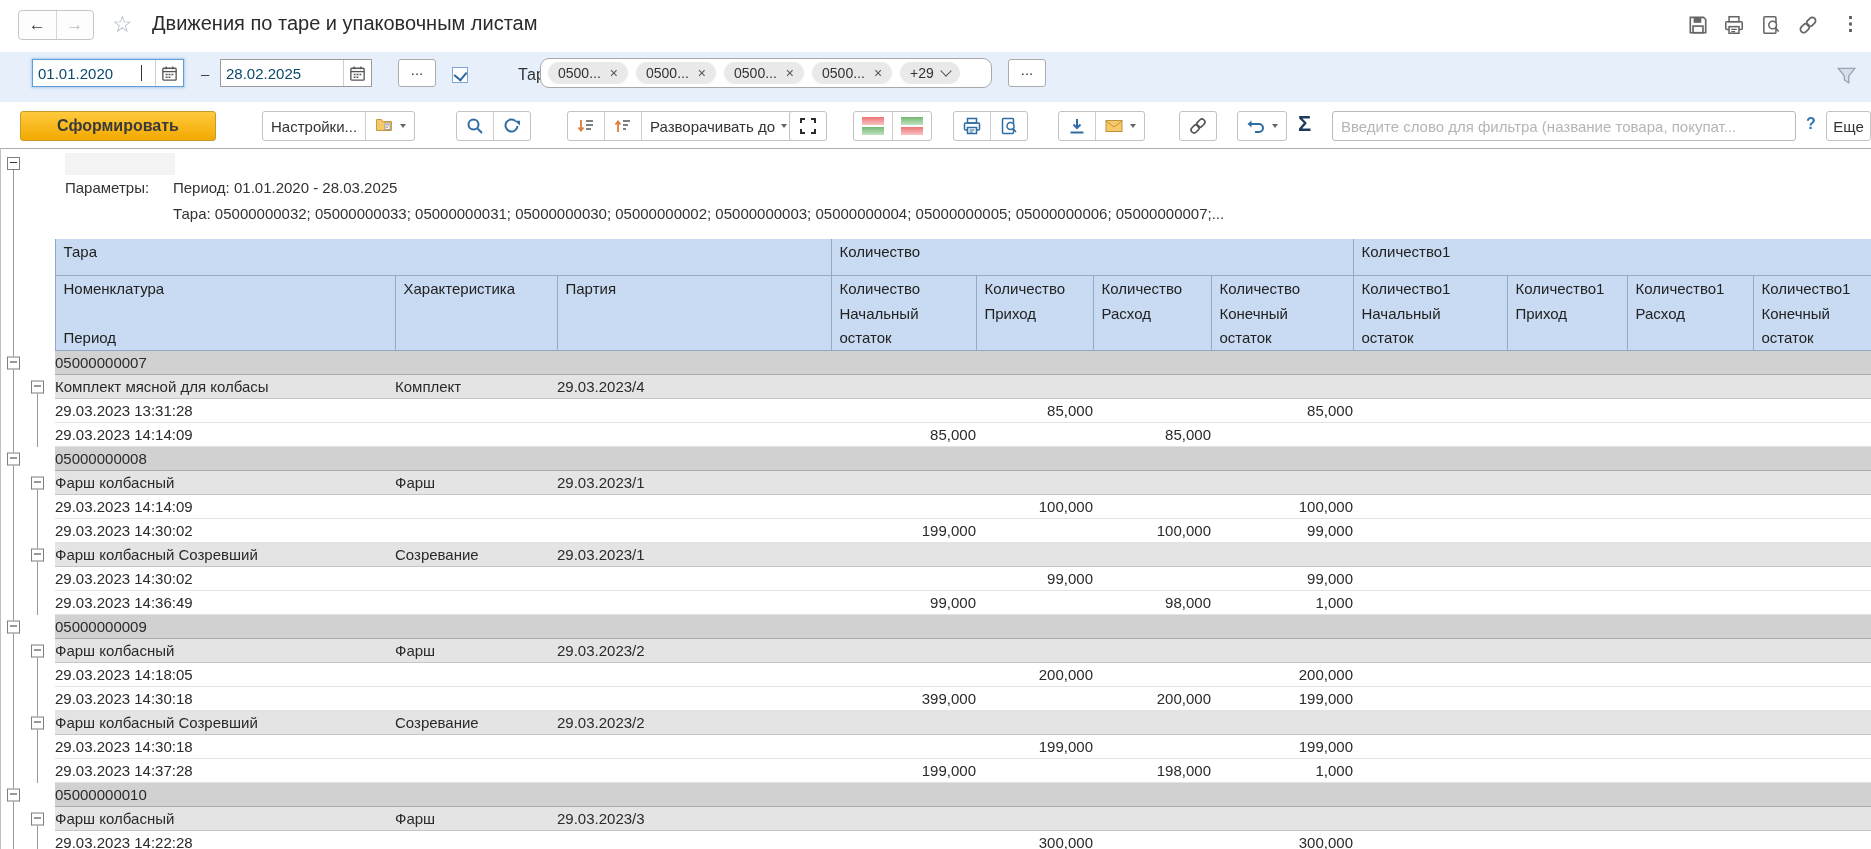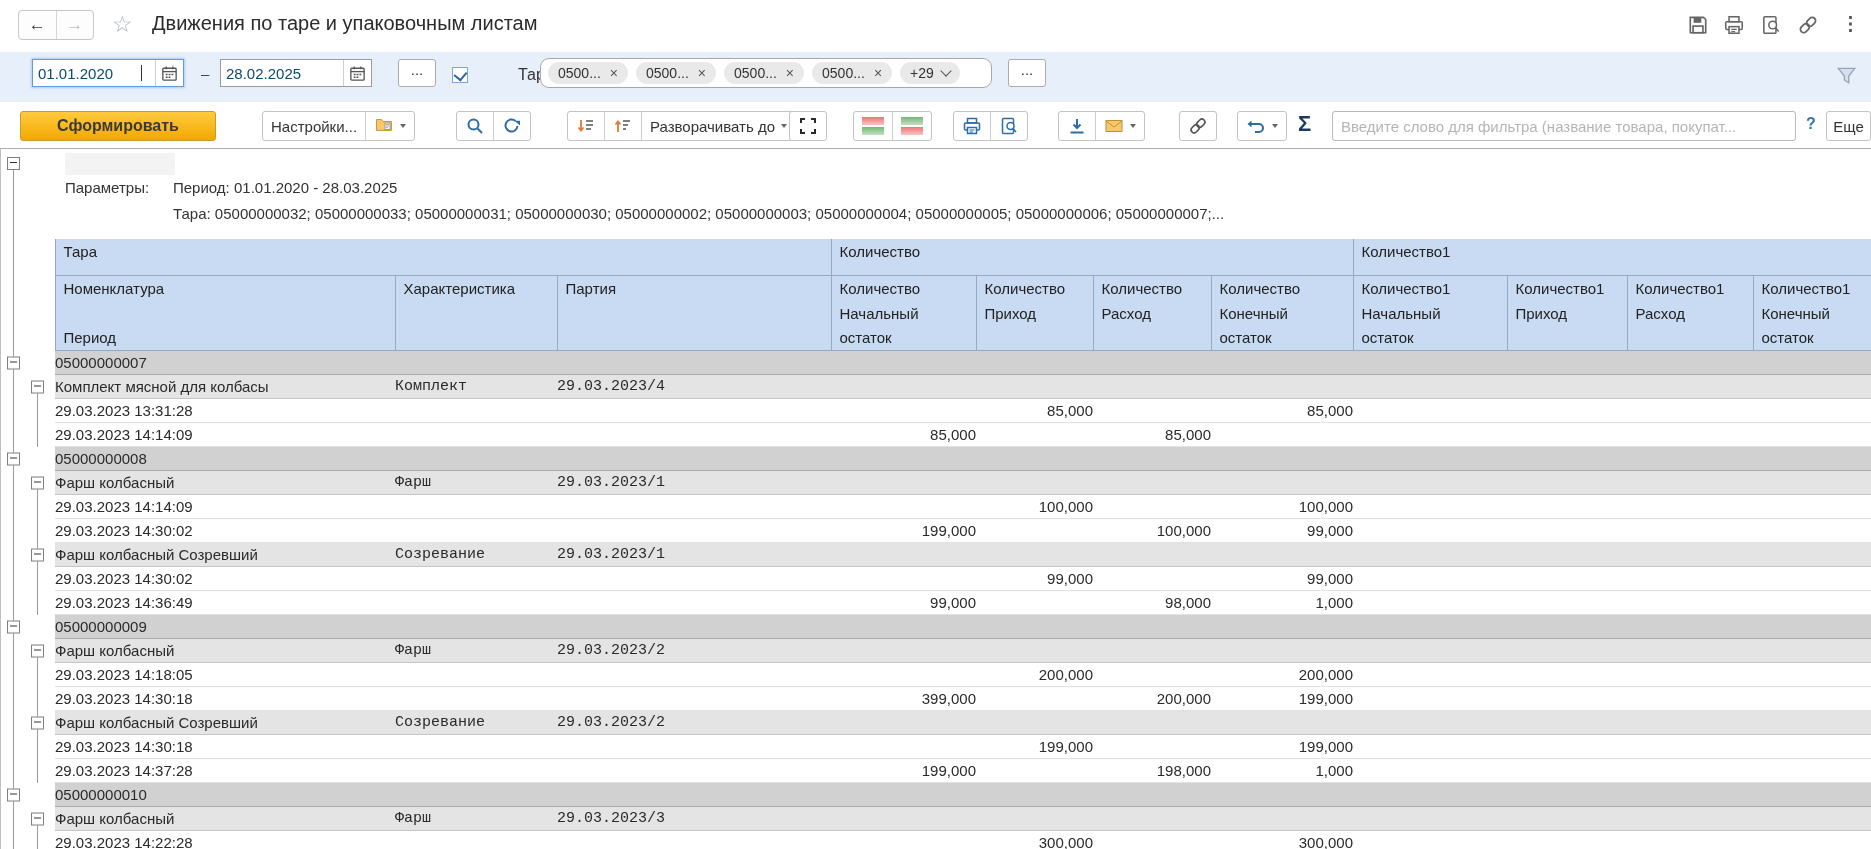--- a/index.html
+++ b/index.html
@@ -94,21 +94,21 @@
   .vl2{position:absolute;left:36px;top:-1px;bottom:-1px;width:1px;background:#9a9a9a;}
   .vl2.half{top:50%;}
   tbody tr{height:23px;}
   tbody td{font-size:15px;line-height:23px;color:#2a2a2a;}
   tr.g td:not(.gut){background:#d1d1d1;border-top:1px solid #ababab;border-bottom:1px solid #ababab;}
   tr.i td:not(.gut){background:#e4e4e4;border-bottom:1px solid #c6c6c6;}
   tr.p td:not(.gut){border-bottom:1px solid #e2e2e2;}
   td.c-code{padding-left:10px;}
   td.c-name{padding-left:26px;}
   td.c-date{padding-left:52px;}
-  td.c-char,td.c-batch{padding-left:2px;font-family:Liberation Mono, monospace;}
+  td.c-char,td.c-batch{padding-left:2px;}
   td.num{text-align:right;padding-right:10px;}
 </style>
 </head>
 <body>
 
 <div class="screen">
 
   <div class="topbar">
     <div class="navgroup">
       <div class="navbtn back">

